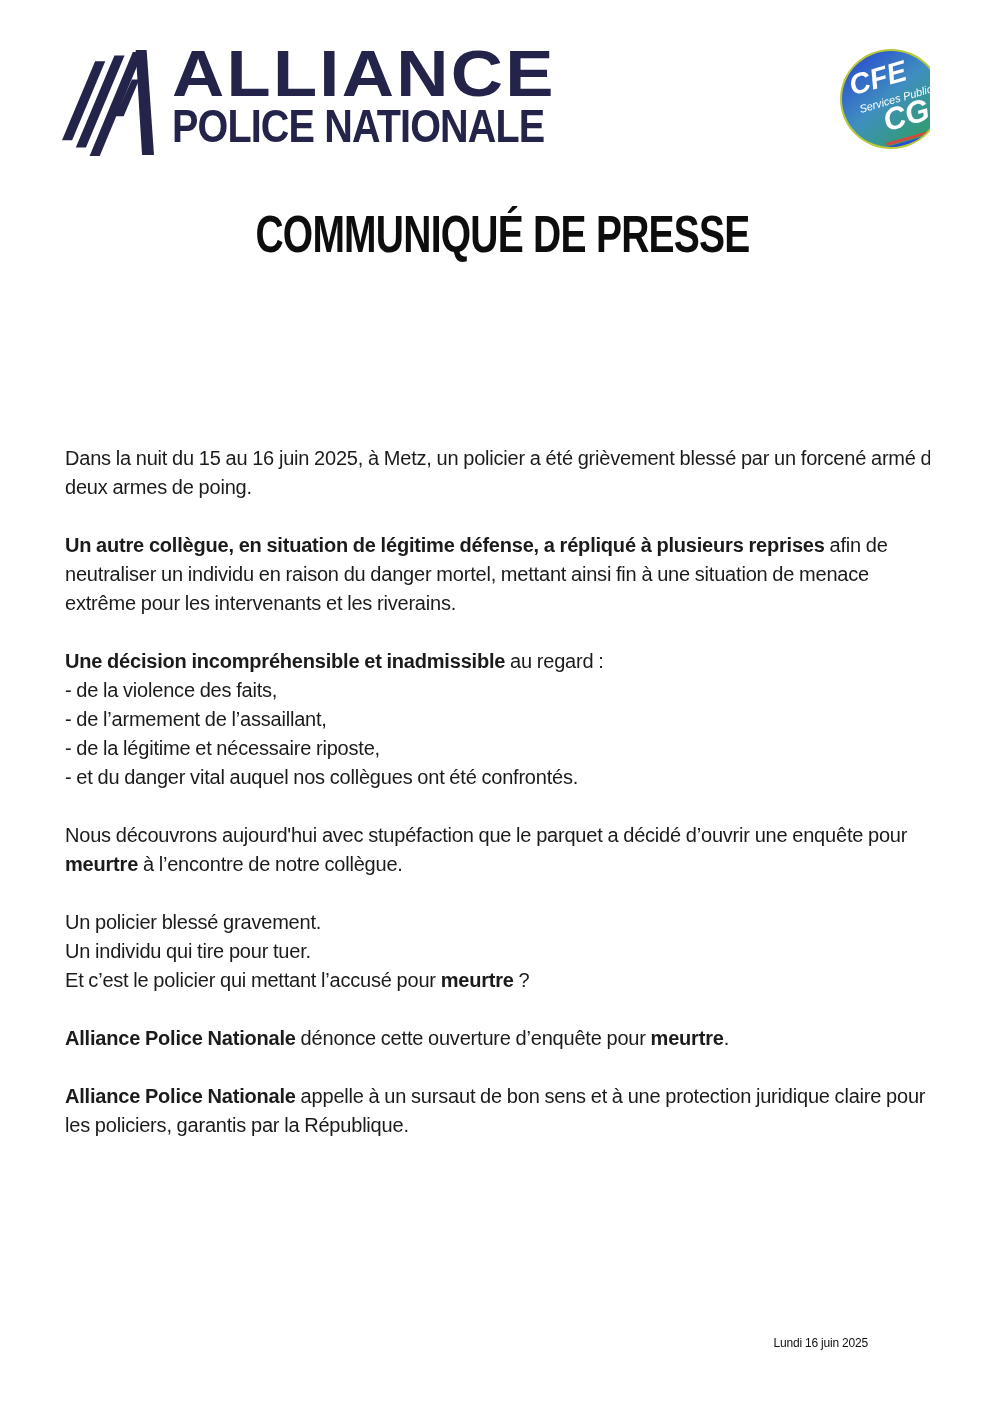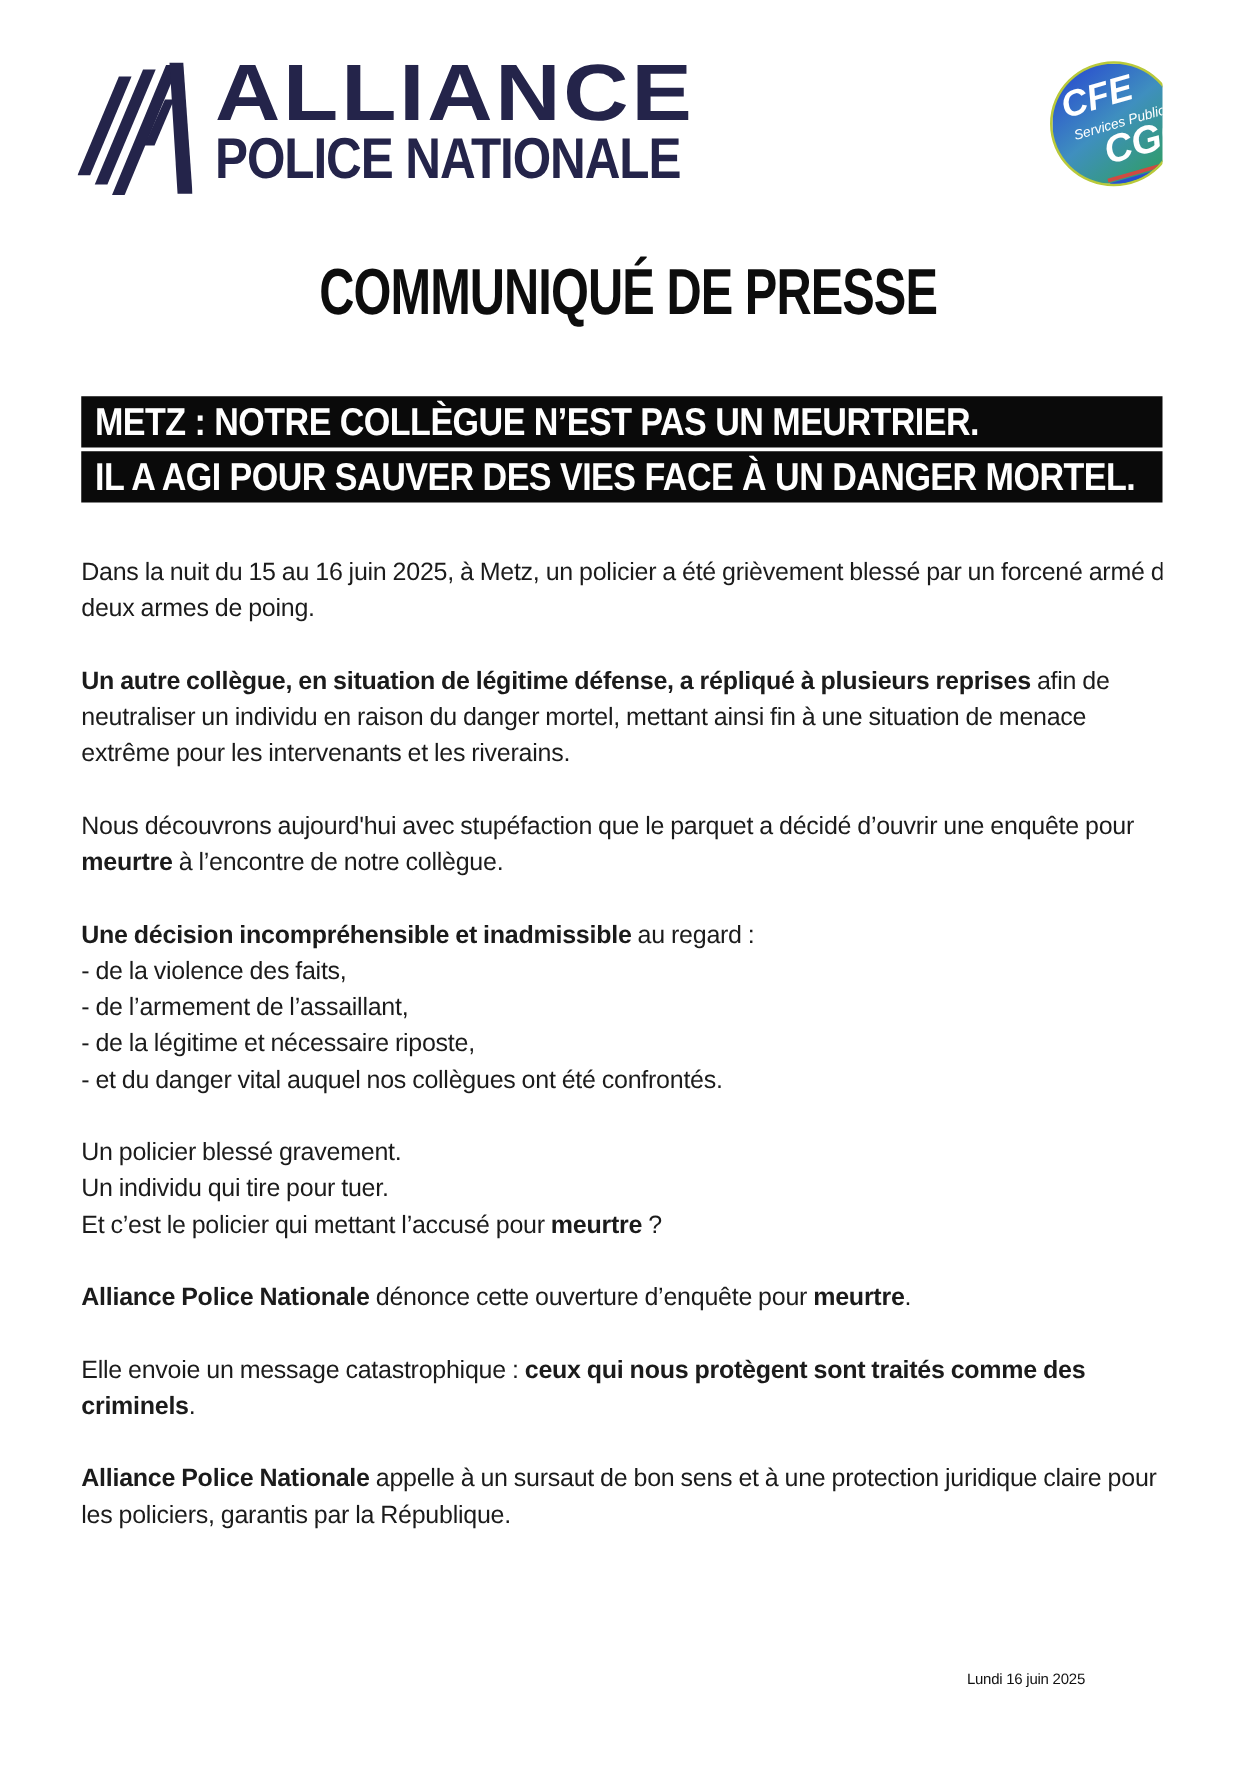--- a/index.html
+++ b/index.html
@@ -100,35 +100,26 @@
       <div class="badge-cfe">CFE</div>
       <div class="badge-sp">Services Publics</div>
       <div class="badge-cgc">CGC</div>
       <div class="badge-stripe-red"></div>
       <div class="badge-stripe-blue"></div>
     </div>
   </div>
 
   <h1 class="title">COMMUNIQUÉ DE PRESSE</h1>
 
-  <div class="banner">
-    <div class="banner-bar">
-      <span class="banner-text">METZ : NOTRE COLLÈGUE N’EST PAS UN MEURTRIER.</span>
-    </div>
-    <div class="banner-bar">
-      <span class="banner-text">IL A AGI POUR SAUVER DES VIES FACE À UN DANGER MORTEL.</span>
-    </div>
-  </div>
 
   <div class="press-body">
       <p class="para"><span>Dans la nuit du 15 au 16 juin 2025, à Metz, un policier a été grièvement blessé par un forcené armé de deux armes de poing.</span></p>
       <p class="para"><span class="b">Un autre collègue, en situation de légitime défense, a répliqué à plusieurs reprises</span><span> afin de neutraliser un individu en raison du danger mortel, mettant ainsi fin à une situation de menace extrême pour les intervenants et les riverains.</span></p>
+      <p class="para"><span class="b">Une décision incompréhensible et inadmissible</span><span> au regard :</span><br><span>- de la violence des faits,</span><br><span>- de l’armement de l’assaillant,</span><br><span>- de la légitime et nécessaire riposte,</span><br><span>- et du danger vital auquel nos collègues ont été confrontés.</span></p>
       <p class="para"><span>Nous découvrons aujourd'hui avec stupéfaction que le parquet a décidé d’ouvrir une enquête pour </span><span class="b">meurtre</span><span> à l’encontre de notre collègue.</span></p>
-      <p class="para"><span class="b">Une décision incompréhensible et inadmissible</span><span> au regard :</span><br><span>- de la violence des faits,</span><br><span>- de l’armement de l’assaillant,</span><br><span>- de la légitime et nécessaire riposte,</span><br><span>- et du danger vital auquel nos collègues ont été confrontés.</span></p>
       <p class="para mt-lg"><span>Un policier blessé gravement.</span><br><span>Un individu qui tire pour tuer.</span><br><span>Et c’est le policier qui mettant l’accusé pour </span><span class="b">meurtre</span><span> ?</span></p>
       <p class="para"><span class="b">Alliance Police Nationale</span><span> dénonce cette ouverture d’enquête pour </span><span class="b">meurtre</span><span>.</span></p>
-      <p class="para"><span>Elle envoie un message catastrophique : </span><span class="b">ceux qui nous protègent sont traités comme des criminels</span><span>.</span></p>
       <p class="para"><span class="b">Alliance Police Nationale</span><span> appelle à un sursaut de bon sens et à une protection juridique claire pour les policiers, garantis par la République.</span></p>
     </div>
 
   <div class="footer-date">Lundi 16 juin 2025</div>
 
 </div>
 
 </body></html>

